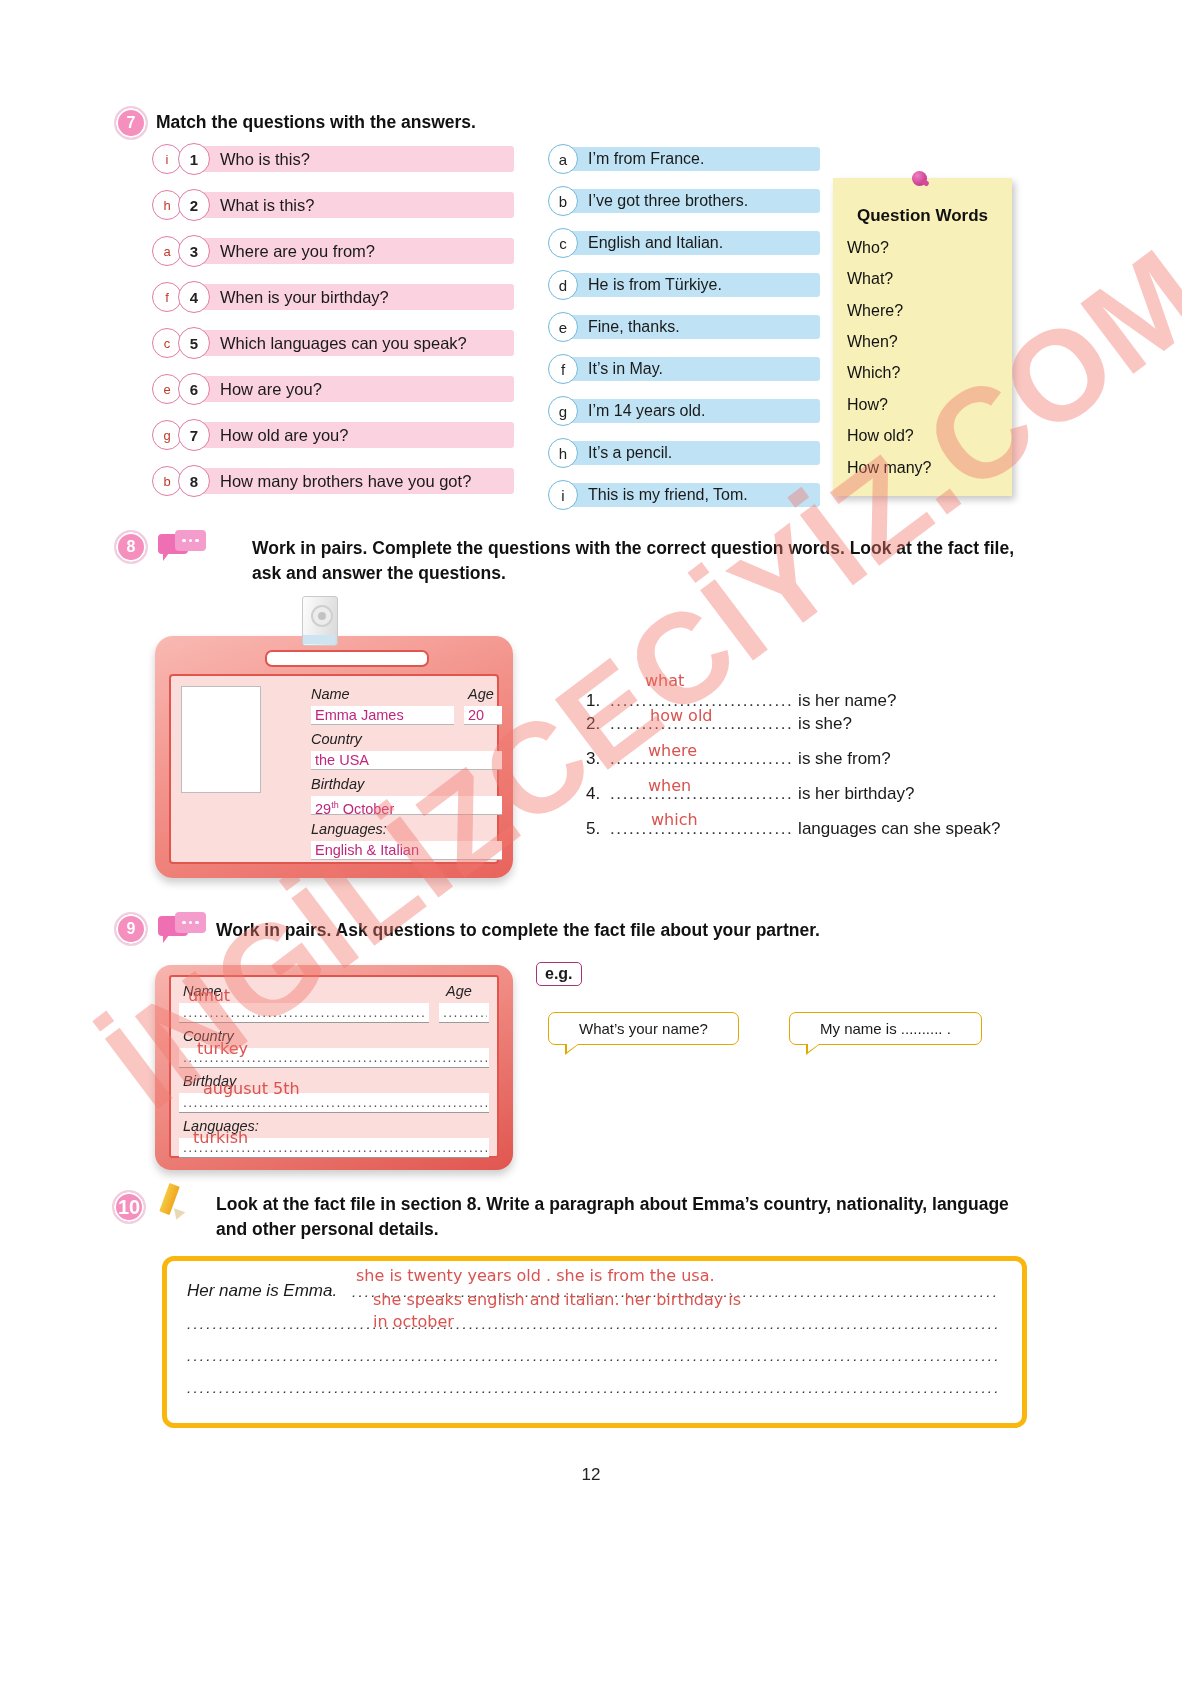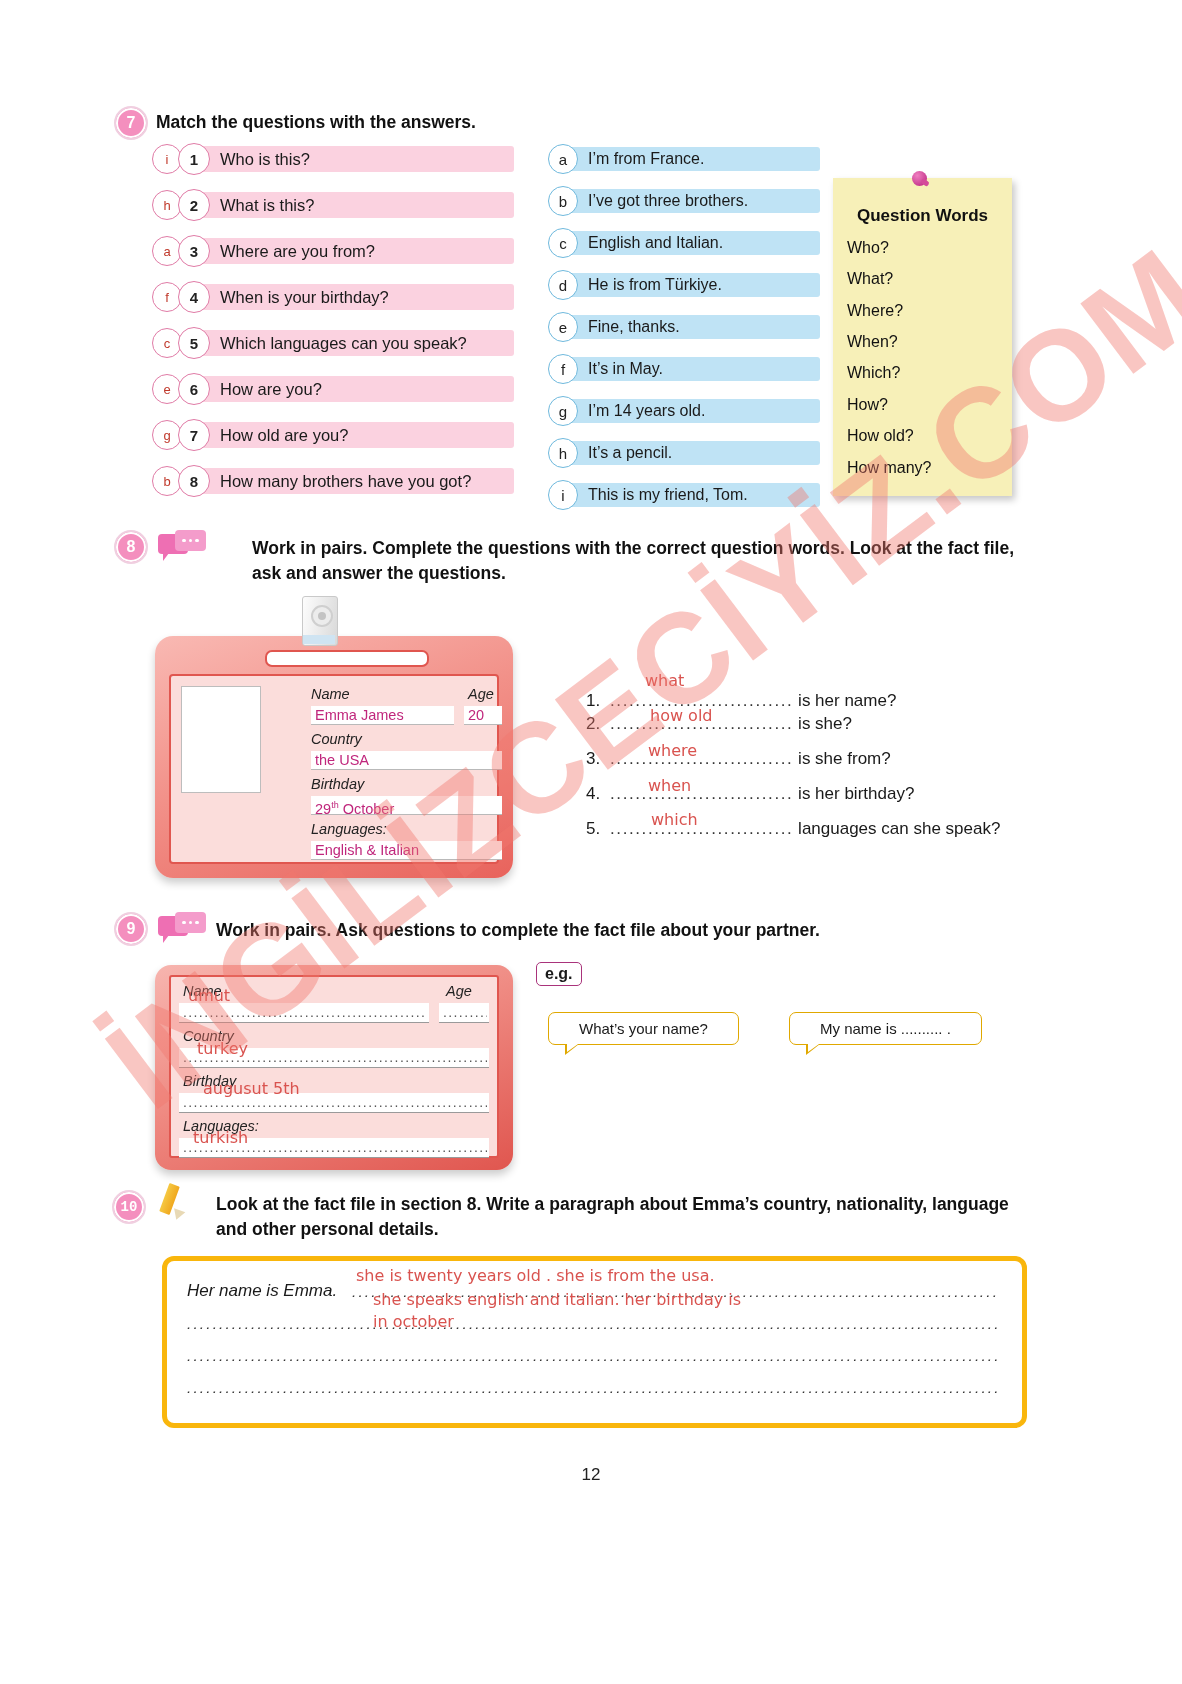--- a/index.html
+++ b/index.html
@@ -40,21 +40,21 @@
     position:absolute;
     width:30px;height:30px;border-radius:50%;
     background:#f48fbe;
     border:2px solid #f0cfe0;
     color:#ffffff;
     font-weight:bold;font-size:16px;
     display:flex;align-items:center;justify-content:center;
     box-shadow:0 0 0 2px #fff inset;
     z-index:20;
   }
-  .exnum.small{font-size:14px;font-family:Liberation Mono, monospace;}
+  .exnum.small{font-size:20px;}
 
   .instr{
     position:absolute;
     font-weight:bold;
     font-size:17.5px;
     line-height:1.45;
     color:#111;
     z-index:20;
   }
 

